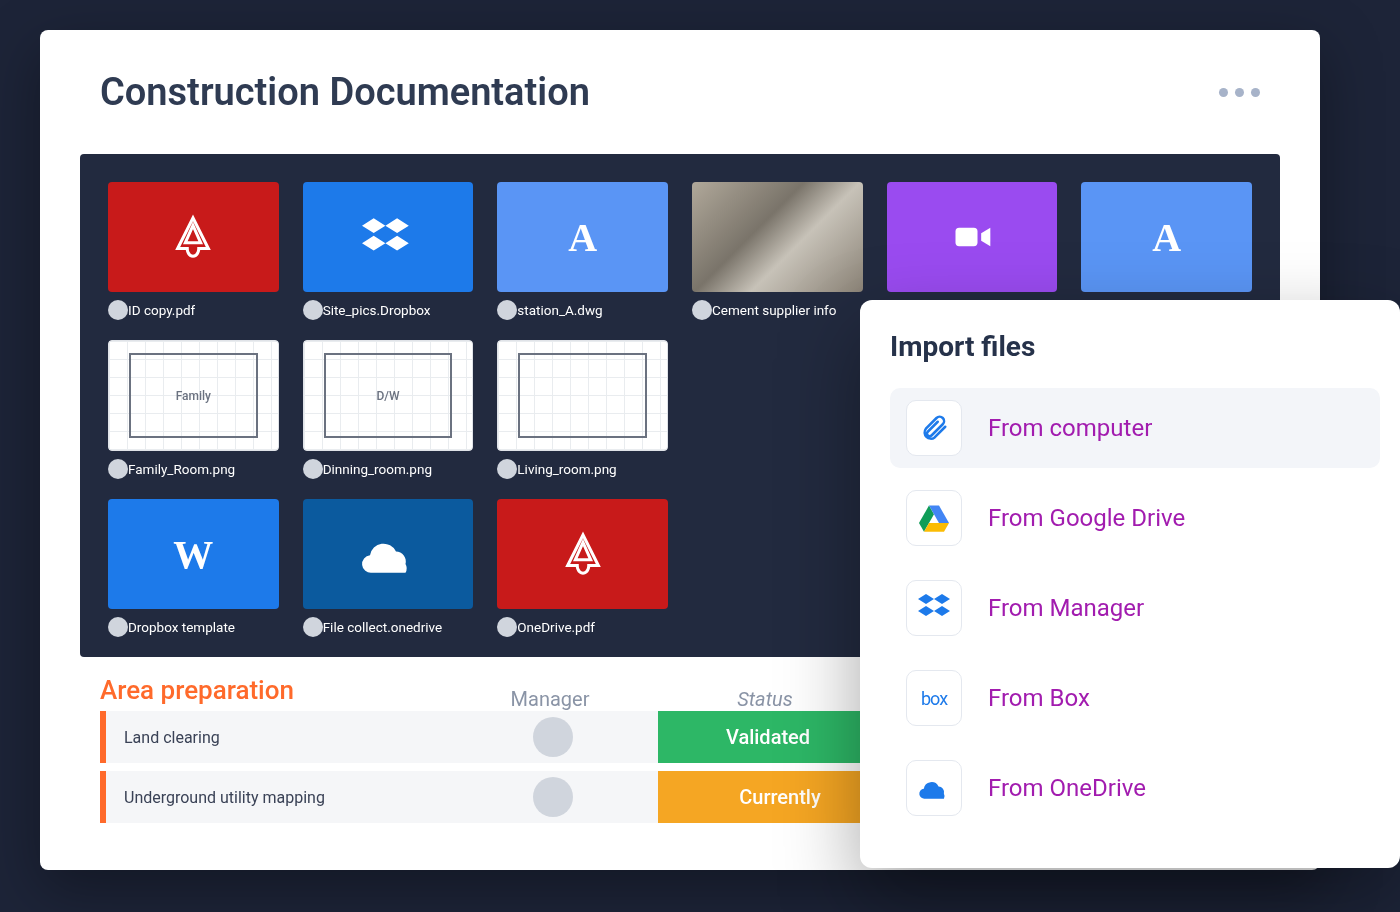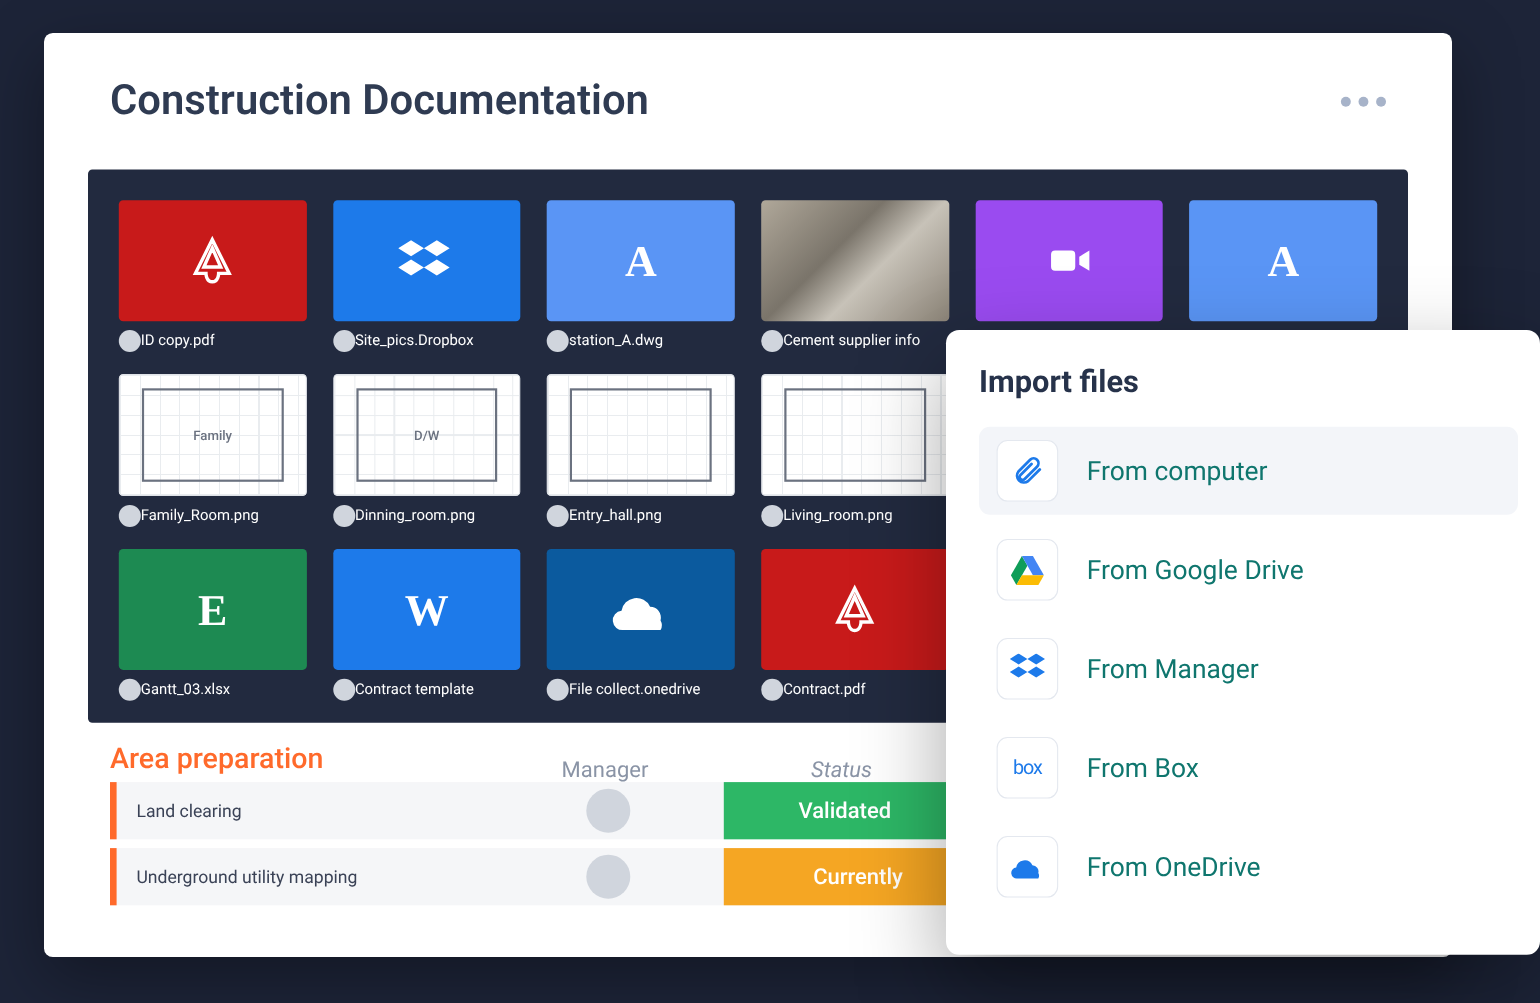--- a/index.html
+++ b/index.html
@@ -175,21 +175,21 @@
   .opt.hover { background:#f3f5f9; }
   .opt .ico {
     width:56px; height:56px;
     border:1px solid #e4e8ef;
     border-radius:10px;
     display:flex; align-items:center; justify-content:center;
     background:#fff;
     flex:none;
   }
   .opt .label {
-    font-size:24px; color:#0f766e;
+    font-size:24px; color:#a21caf;
   }
 
   
   svg { display:block; }
 </style>
 </head>
 <body>
 
 <div class="card">
 
@@ -276,29 +276,20 @@
       <div class="avatar"></div>
       <div class="file-name">Dinning_room.png</div>
     </div>
         </div>
         <div class="file-item">
           <div class="thumb thumb-bp">
       <div class="bp-room"></div>
           </div>
     <div class="file-meta">
       <div class="avatar"></div>
-      <div class="file-name">Entry_hall.png</div>
-    </div>
-        </div>
-        <div class="file-item">
-          <div class="thumb thumb-bp">
-      <div class="bp-room"></div>
-          </div>
-    <div class="file-meta">
-      <div class="avatar"></div>
       <div class="file-name">Living_room.png</div>
     </div>
         </div>
         <div class="file-item" style="visibility: hidden;">
           <div class="thumb" style="background:#555"></div>
     <div class="file-meta">
       <div class="avatar"></div>
       <div class="file-name"></div>
     </div>
         </div>
@@ -313,21 +304,21 @@
           <div class="thumb thumb-green thumb-letter">E</div>
     <div class="file-meta">
       <div class="avatar"></div>
       <div class="file-name">Gantt_03.xlsx</div>
     </div>
         </div>
         <div class="file-item">
           <div class="thumb thumb-blue thumb-letter">W</div>
     <div class="file-meta">
       <div class="avatar"></div>
-      <div class="file-name">Contract template</div>
+      <div class="file-name">Dropbox template</div>
     </div>
         </div>
         <div class="file-item">
           <div class="thumb thumb-dblue">
         <svg width="60" height="40" viewBox="0 0 48 32" fill="#fff">
               <path d="M38 24a8 8 0 0 0-7.6-10 11 11 0 0 0-20.8 3A7 7 0 0 0 11 31h27a7 7 0 0 0 0-7z"></path>
             </svg>
           </div>
     <div class="file-meta">
       <div class="avatar"></div>
@@ -335,21 +326,21 @@
     </div>
         </div>
         <div class="file-item">
           <div class="thumb thumb-red">
         <svg width="46" height="46" viewBox="0 0 24 24" fill="none">
               <path d="M12 2 L4 18 H9 C9 18 9 22 12 22 C15 22 15 18 15 18 H20 Z M12 6 L16 15 H8 Z" stroke="#fff" stroke-width="1.6" fill="none"></path>
             </svg>
           </div>
     <div class="file-meta">
       <div class="avatar"></div>
-      <div class="file-name">Contract.pdf</div>
+      <div class="file-name">OneDrive.pdf</div>
     </div>
         </div>
         <div class="file-item" style="visibility: hidden;">
           <div class="thumb" style="background:#555"></div>
     <div class="file-meta">
       <div class="avatar"></div>
       <div class="file-name"></div>
     </div>
         </div>
         <div class="file-item" style="visibility: hidden;">

